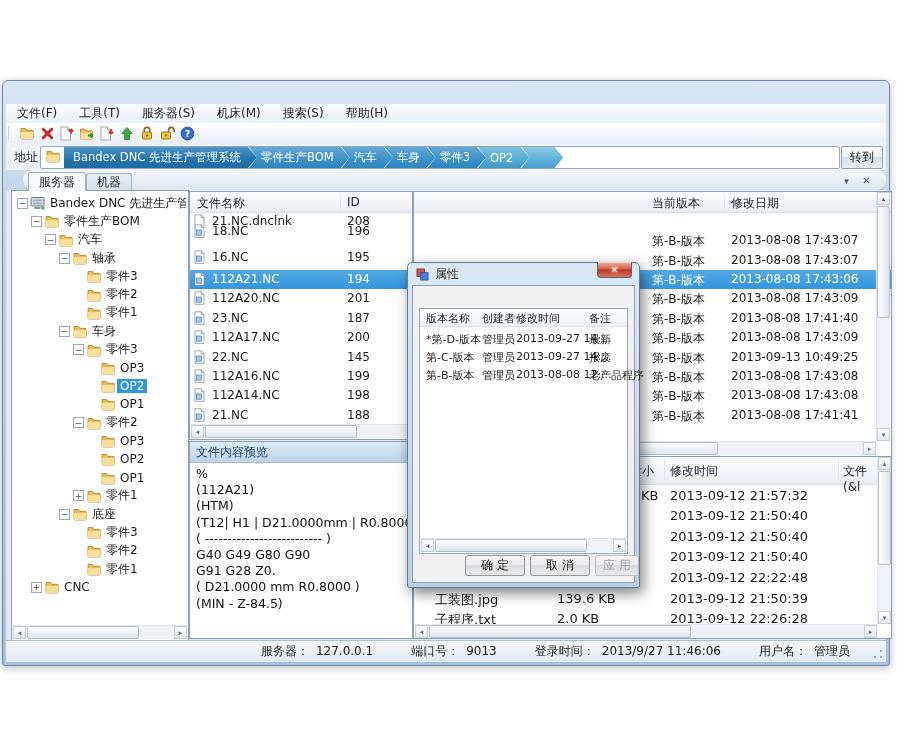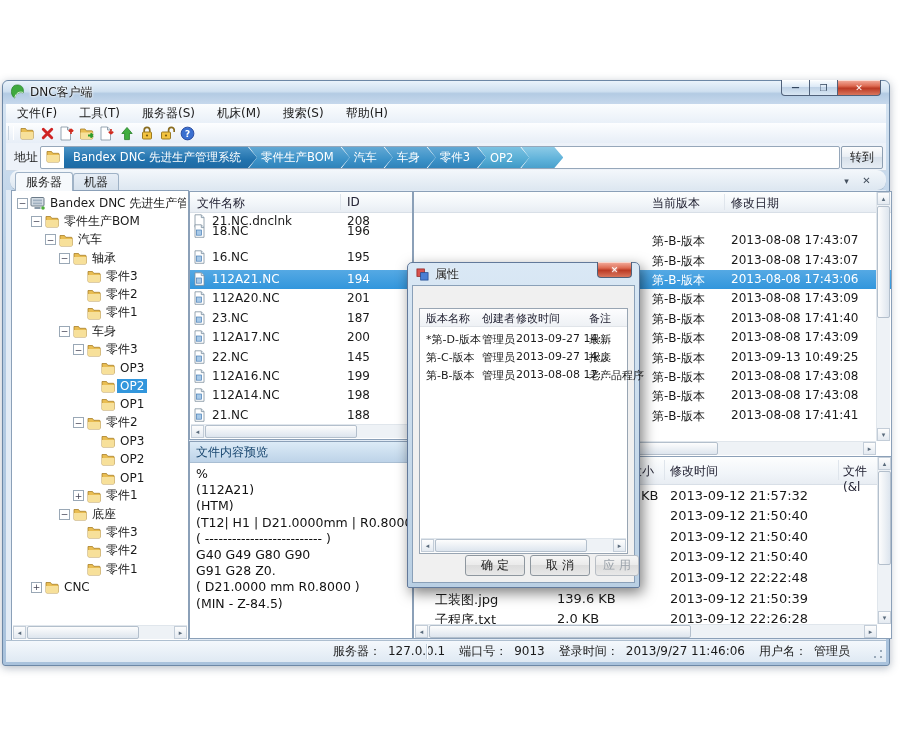--- a/index.html
+++ b/index.html
@@ -38,21 +38,21 @@
           border:1px solid #96a7ba;border-radius:2px;display:flex;align-items:center;overflow:hidden;}
   .bc-folder{margin:0 3px 0 4px;flex:0 0 auto;}
   .bc-strip{display:flex;height:21px;align-items:stretch;}
   .seg{display:flex;align-items:center;color:#fff;font-size:11.5px;white-space:nowrap;
        padding:0 16px 0 12px;margin-left:-8px;
        clip-path:polygon(0 0,calc(100% - 9px) 0,100% 50%,calc(100% - 9px) 100%,0 100%,8px 50%);}
   .seg.first{margin-left:0;padding-left:9px;clip-path:polygon(0 0,calc(100% - 9px) 0,100% 50%,calc(100% - 9px) 100%,0 100%);}
   .go-btn{position:absolute;right:3px;top:3px;width:40px;height:21px;font-size:12px;
           background:linear-gradient(#fdfdfd,#e9eef4 45%,#d7e0ea 50%,#e7edf4);
           border:1px solid #8e9fb2;border-radius:2px;display:flex;align-items:center;justify-content:center;}
-  .tabstrip{position:absolute;left:7px;right:3px;top:89px;height:20px;
+  .tabstrip{position:absolute;left:20px;right:3px;top:89px;height:20px;
             background:linear-gradient(#f3f7fb,#dde7f1);border-bottom:1px solid #9fb2c6;border-radius:9px;}
   .ptab{position:absolute;top:3px;height:17px;padding:0 10px;display:flex;align-items:center;font-size:12px;
         border:1px solid #9fb2c6;border-bottom:none;border-radius:3px 3px 0 0;
         background:linear-gradient(#e7eef6,#d4e0ec);}
   .ptab.active{background:#f6f9fc;height:18px;top:2px;z-index:2;}
   .ts-btn{position:absolute;top:4px;width:15px;height:13px;display:flex;align-items:center;justify-content:center;
           color:#44505e;font-size:9px;}
   .ts-btn.dd::before{content:"▾";}
   .ts-btn.cl::before{content:"✕";font-weight:bold;font-size:10px;}
   
@@ -143,47 +143,33 @@
         background:linear-gradient(#f6f6f6,#ebebeb 45%,#dcdcdc 50%,#e8e8e8);
         border:1px solid #8e979f;border-radius:3px;box-sizing:border-box;}
   .dbtn.disabled{color:#9aa2aa;border-color:#b8bec5;}
   .dbtn.ok{left:52px;width:60px;} .dbtn.cancel{left:117px;width:60px;} .dbtn.apply{left:182px;width:44px;}
   
   .statusbar{position:absolute;left:3px;right:3px;bottom:3px;height:21px;
              background:linear-gradient(#f4f8fc,#dfe9f3);border-top:1px solid #aebfd0;
              display:flex;align-items:center;justify-content:flex-end;}
   .sb-sep{position:absolute;left:420px;top:3px;bottom:3px;width:1px;background:#c2cfdc;border-right:1px solid #fff;}
   .sfield{margin-right:14px;white-space:nowrap;}
-  .sfield .lab{margin-right:7px;}
+  .sfield .lab{margin-right:7px;margin-left:24px;}
   .grip{position:absolute;right:2px;bottom:2px;width:12px;height:12px;
         background:
          radial-gradient(circle at 9px 3px,#98a8b8 1px,transparent 1.4px),
          radial-gradient(circle at 9px 9px,#98a8b8 1px,transparent 1.4px),
          radial-gradient(circle at 3px 9px,#98a8b8 1px,transparent 1.4px);}
 </style>
 </head>
 <body>
 
 <div class="canvas">
   <div class="window">
 
-    <div class="titlebar">
-      <span class="appicon">
-        <svg width="15" height="15" viewBox="0 0 16 16">
-            <path d="M8 1 C13 1 15.2 5 14 9.5 C9.5 8.2 6 10.5 5 15 C2 13 .8 9 2 5 C3.2 2 5 1 8 1z" fill="#3fa93f" stroke="#1f7a1f" stroke-width=".7"></path>
-            <path d="M5 14.5 C6.5 9.5 10 7.8 13.8 9" fill="none" stroke="#e8f6e8" stroke-width="1"></path>
-          </svg>
-      </span>
-      <span class="title">DNC客户端</span>
-      <div class="win-btns">
-        <div class="wbtn min"></div>
-        <div class="wbtn max"></div>
-        <div class="wbtn close"></div>
-      </div>
-    </div>
 
     <div class="menubar">
         <div class="menu-item">文件(F)</div>
         <div class="menu-item">工具(T)</div>
         <div class="menu-item">服务器(S)</div>
         <div class="menu-item">机床(M)</div>
         <div class="menu-item">搜索(S)</div>
         <div class="menu-item">帮助(H)</div>
       </div>
 

